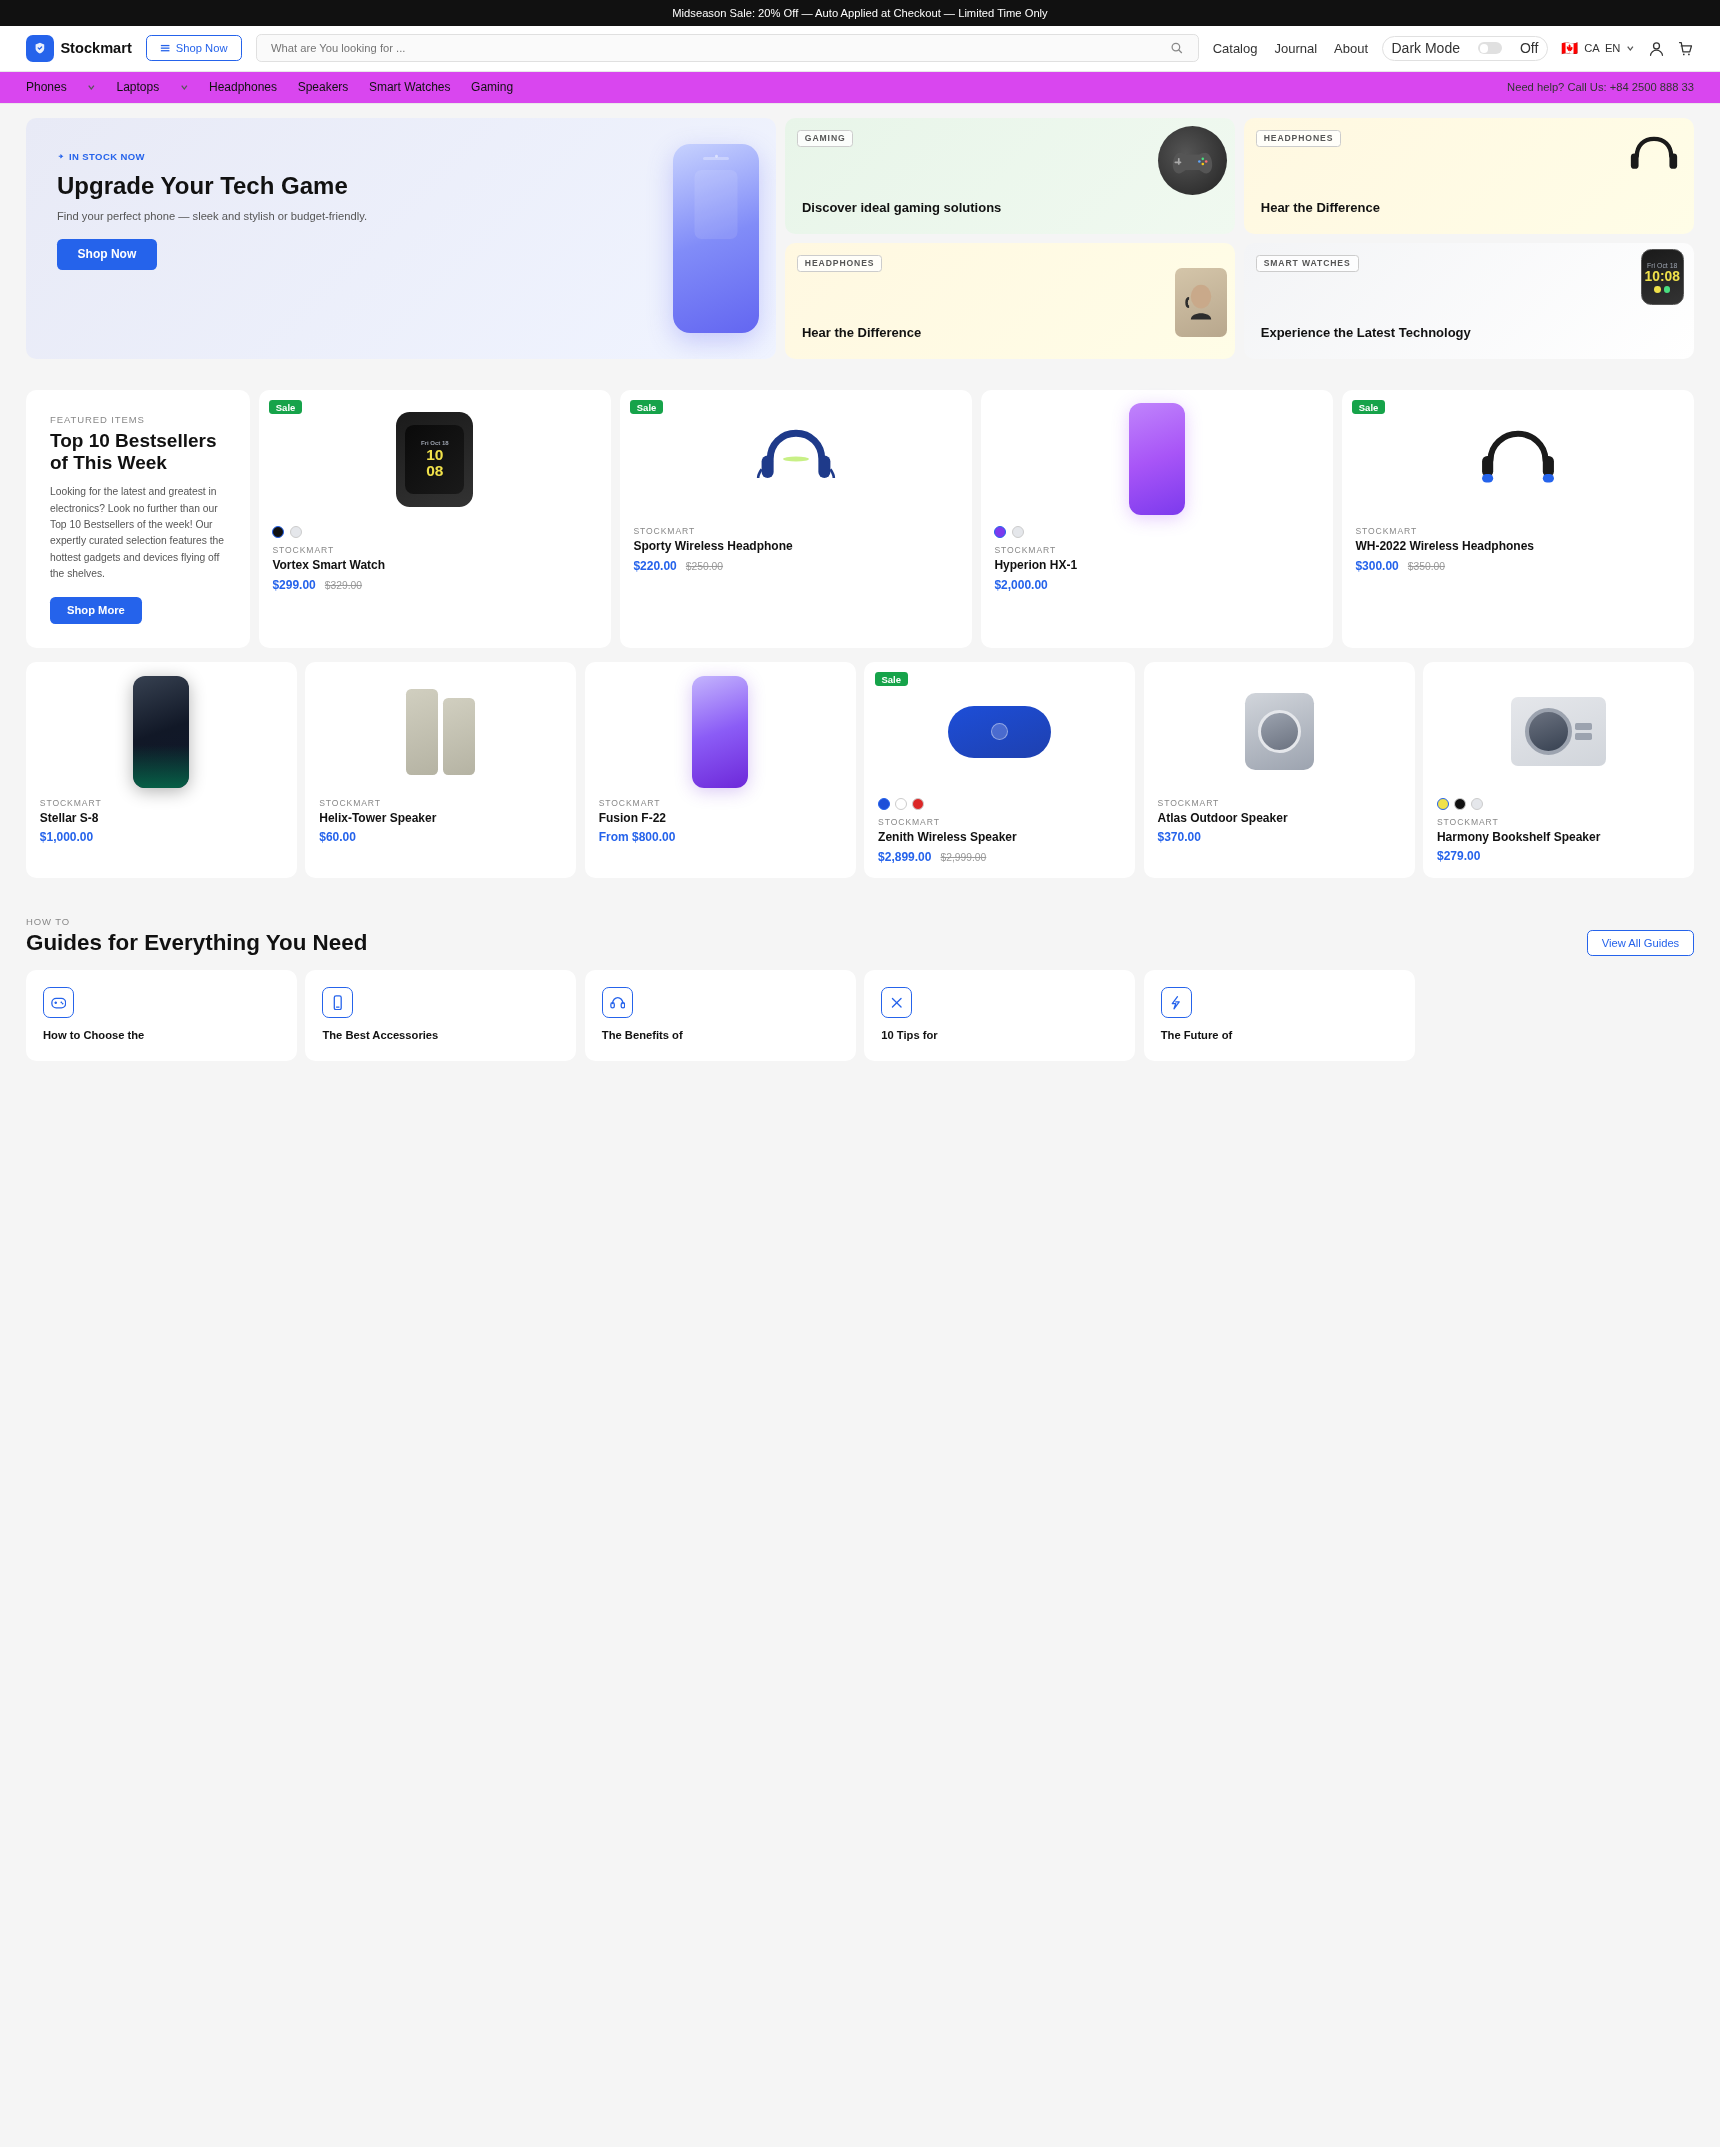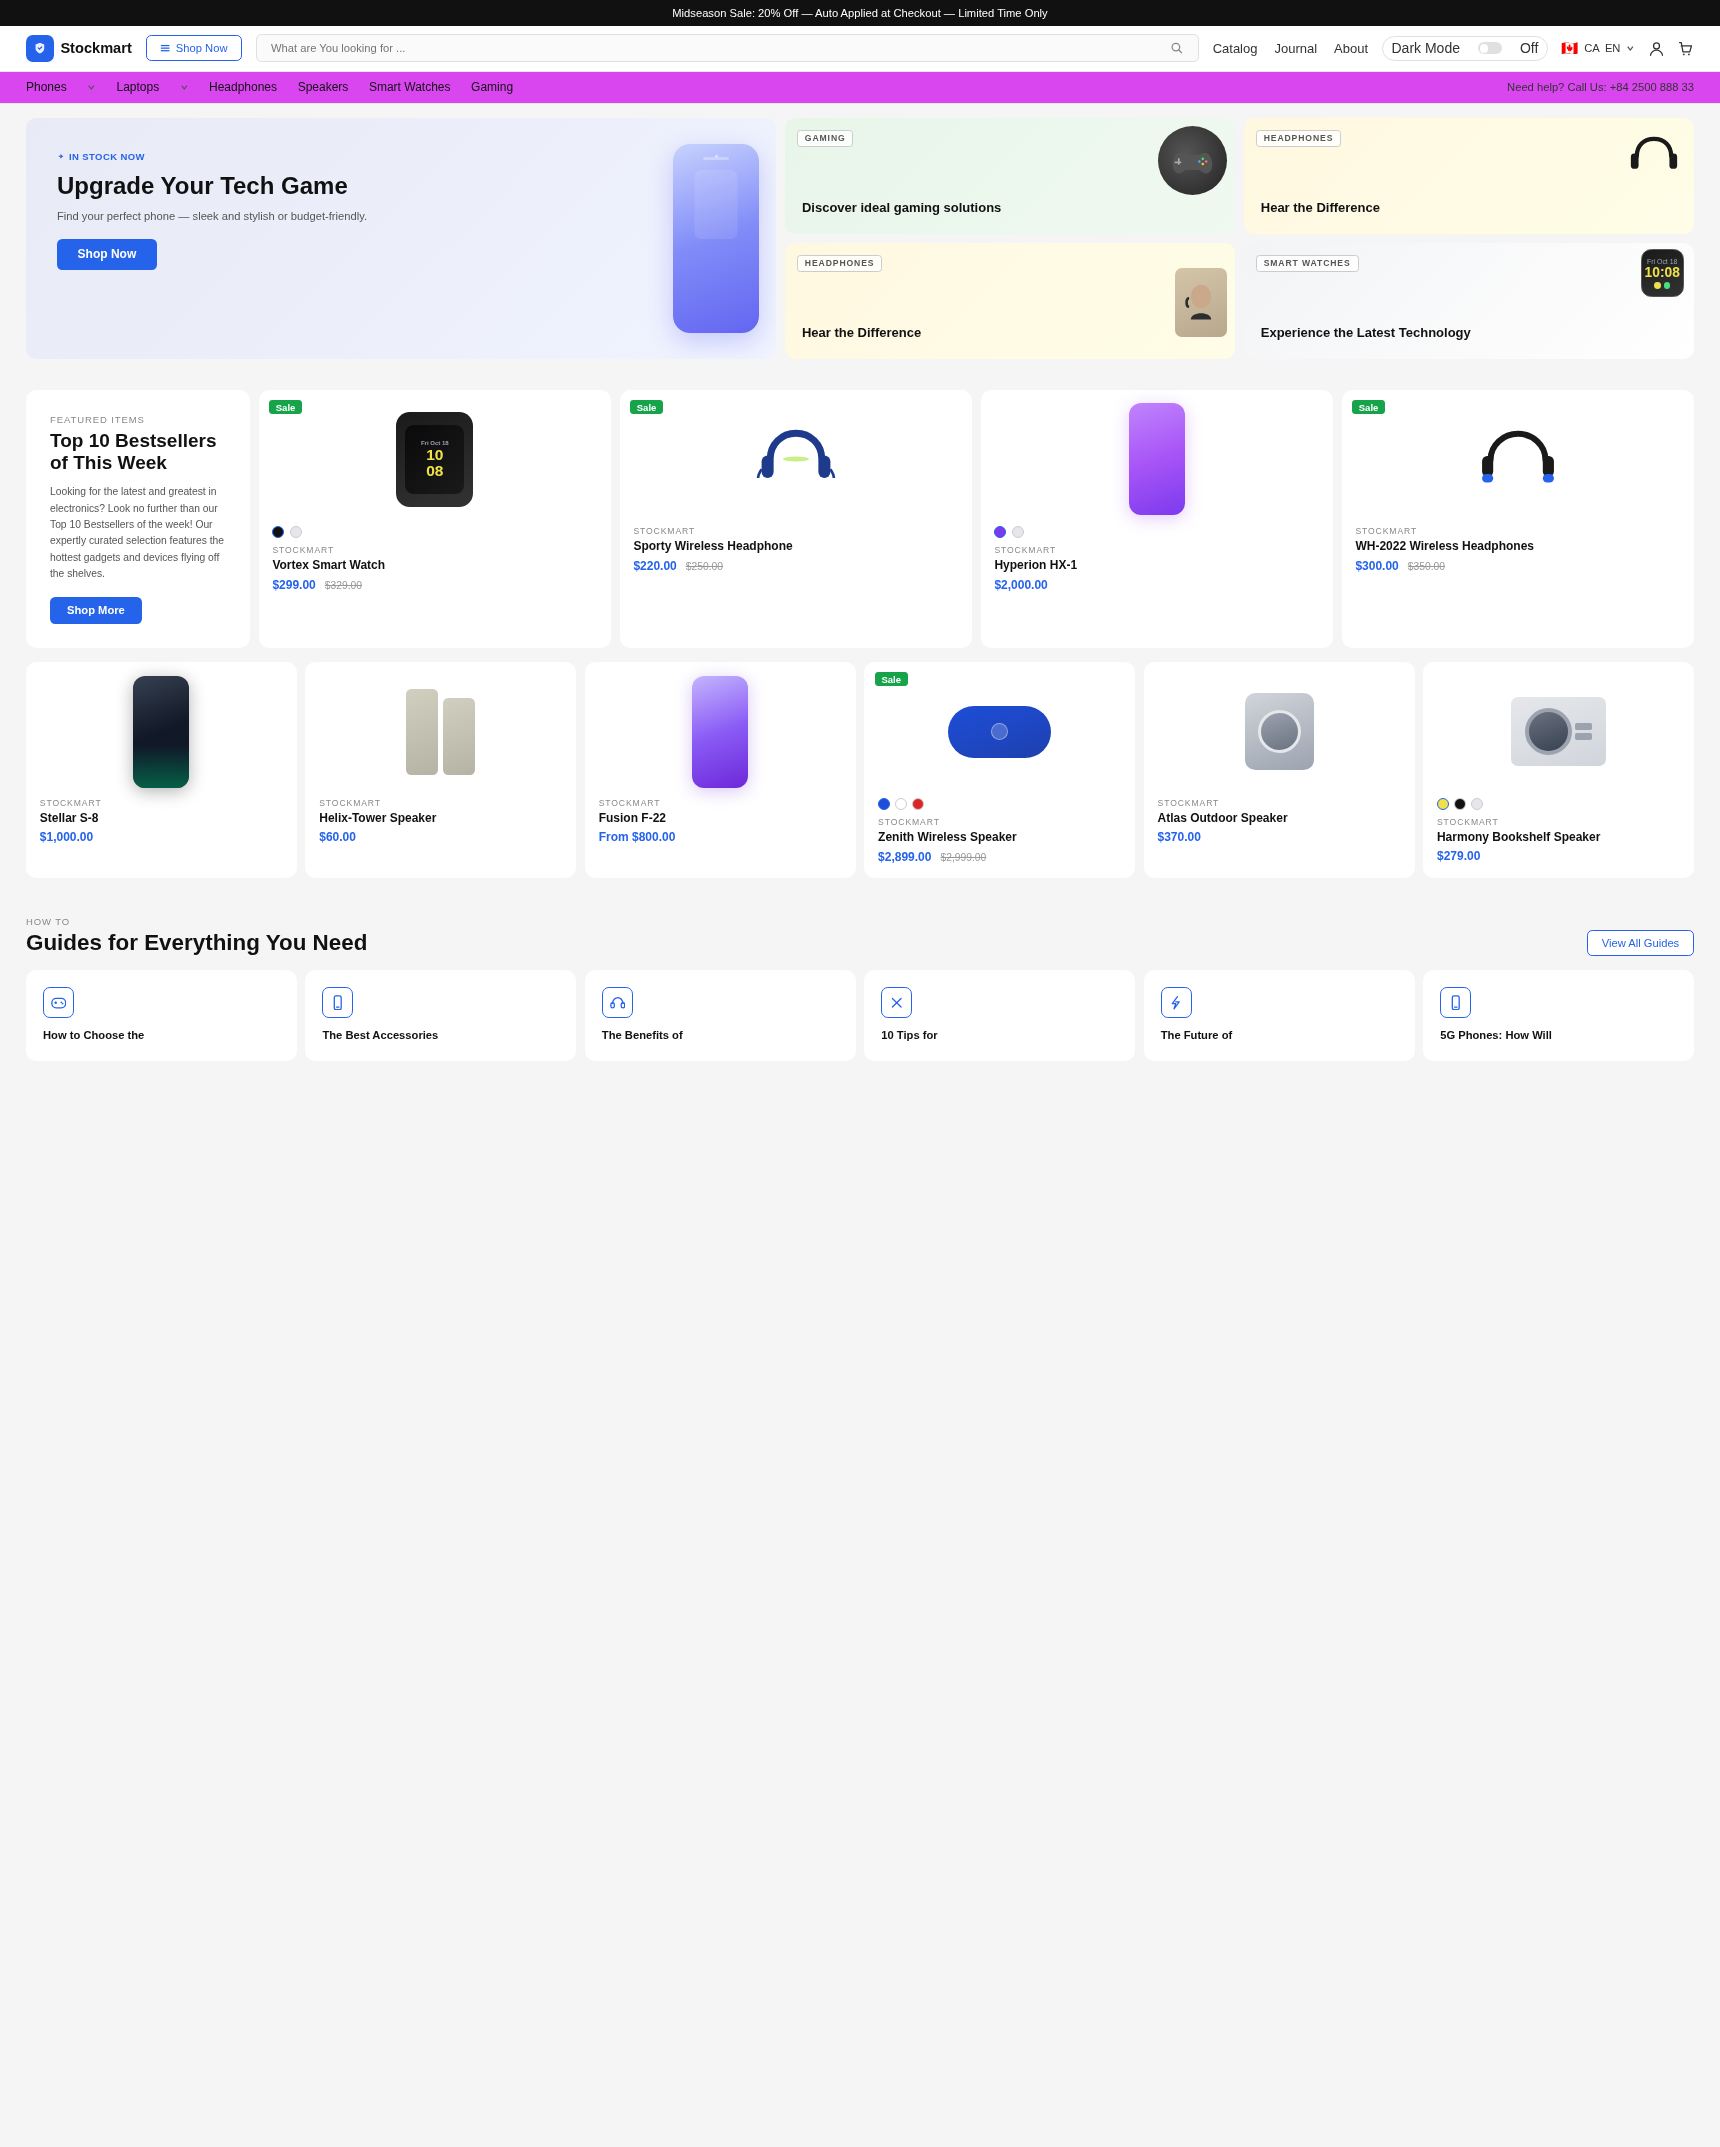--- a/index.html
+++ b/index.html
@@ -445,21 +445,21 @@
           <rect x="53" y="32" width="9" height="18" rx="4" fill="#1a1a1a"></rect>
         </svg>
       </div>
       <div>
         <h3>Hear the Difference</h3>
       </div>
     </div>
     <div class="hero-card" style="background:linear-gradient(135deg,#f3f4f6 0%,#fff 100%);min-height:112px;">
       <div class="hero-card-label">SMART WATCHES</div>
       <div style="position:absolute;right:10.3px;top:6.9px;">
-        <div style="width:43px;height:48px;background:linear-gradient(160deg,#1a1a1a 0%,#333 100%);border-radius:10.3px;display:flex;flex-direction:column;align-items:center;justify-content:center;border:1.7px solid #555;">
+        <div style="width:43px;height:56px;background:linear-gradient(160deg,#1a1a1a 0%,#333 100%);border-radius:10.3px;display:flex;flex-direction:column;align-items:center;justify-content:center;border:1.7px solid #555;">
           <div style="font-size:6.9px;color:#9ca3af;margin-bottom:0.9px;">Fri Oct 18</div>
           <div style="font-size:13.8px;color:#f0e14a;font-weight:800;line-height:1;">10:08</div>
           <div style="display:flex;gap:2.6px;margin-top:2.6px;">
             <div style="width:6.9px;height:6.9px;background:#f0e14a;border-radius:50%;"></div>
             <div style="width:6.9px;height:6.9px;background:#4ade80;border-radius:50%;"></div>
           </div>
         </div>
       </div>
       <div>
         <h3>Experience the Latest Technology</h3>
@@ -704,24 +704,15 @@
 
     <div class="guide-card">
       <div class="guide-icon">
         <svg width="15.5" height="15.5" viewBox="0 0 18 18" fill="none">
           <polyline points="11,2 5,10 9,10 7,16 13,8 9,8" stroke="#2563eb" stroke-width="1.5" fill="none" stroke-linecap="round" stroke-linejoin="round"></polyline>
         </svg>
       </div>
       <h4 class="guide-card-title">The Future of</h4>
     </div>
 
-    <div class="guide-card">
-      <div class="guide-icon">
-        <svg width="15.5" height="15.5" viewBox="0 0 18 18" fill="none">
-          <rect x="5" y="1" width="8" height="16" rx="2" stroke="#2563eb" stroke-width="1.5"></rect>
-          <line x1="7.5" y1="14" x2="10.5" y2="14" stroke="#2563eb" stroke-width="1.5" stroke-linecap="round"></line>
-        </svg>
-      </div>
-      <h4 class="guide-card-title">5G Phones: How Will</h4>
-    </div>
   </div>
 </section>
 
 
 </body></html>

